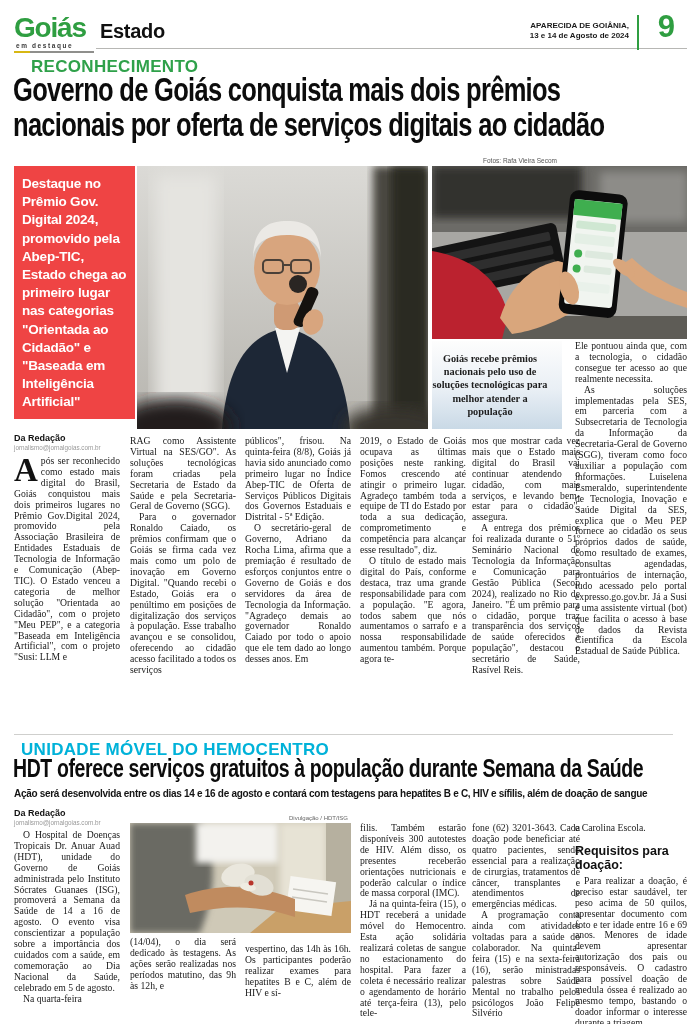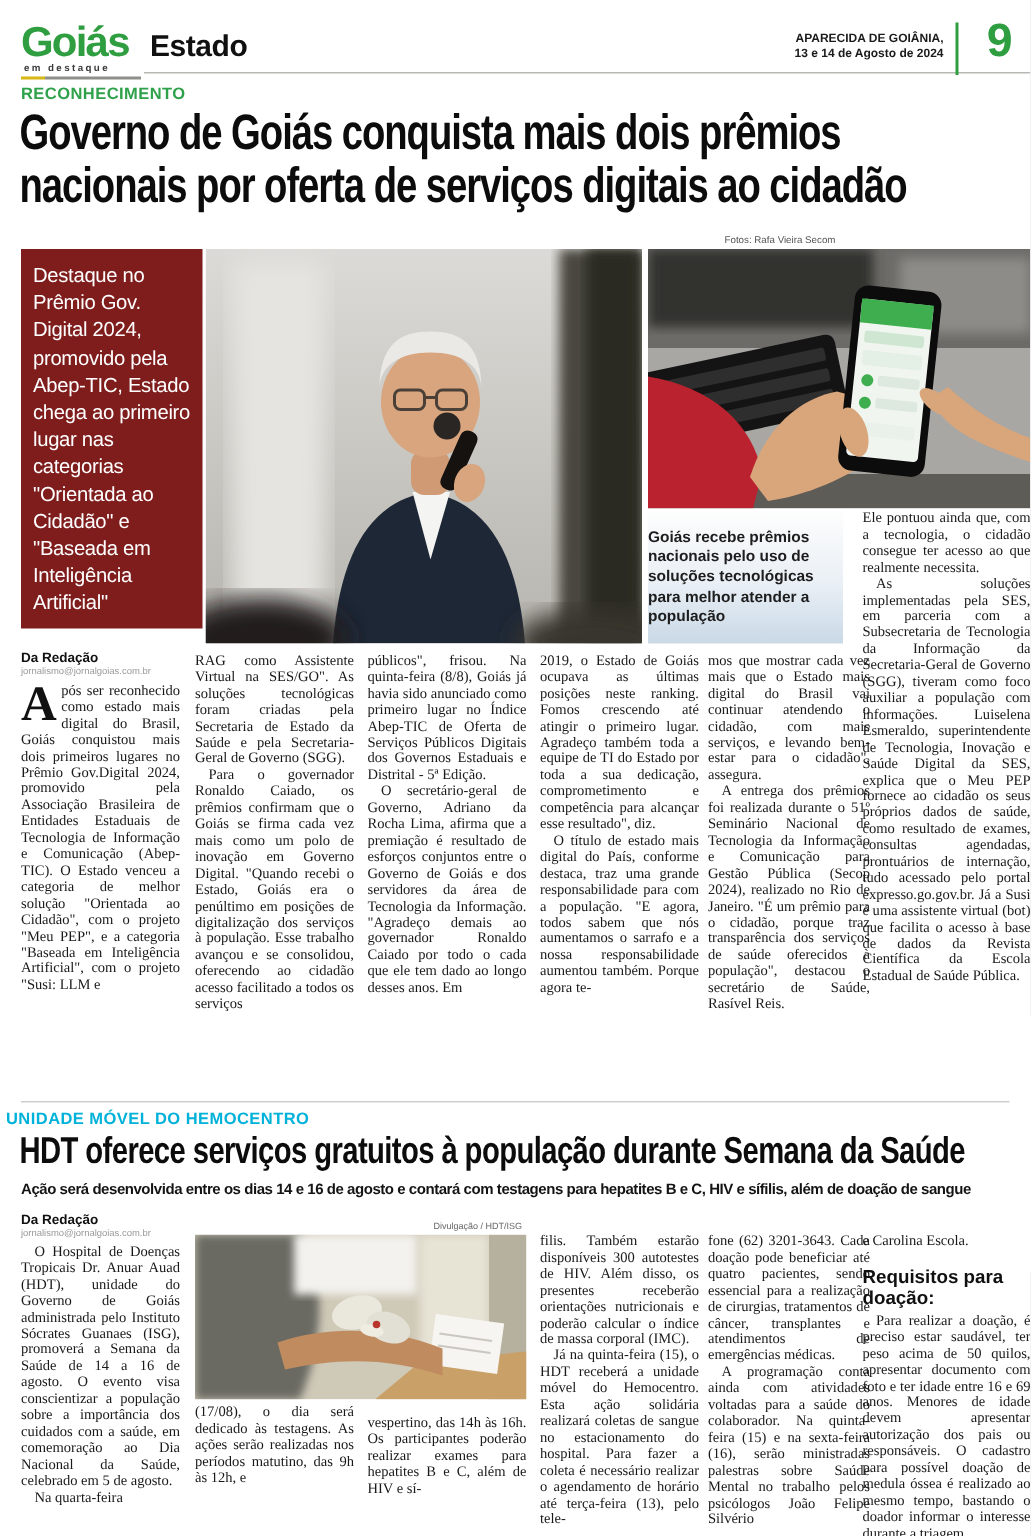--- a/index.html
+++ b/index.html
@@ -11,58 +11,58 @@
   .logo-title{left:14px;top:12px;font-size:28px;font-weight:800;color:#2f9e41;letter-spacing:-1.2px;}
   .logo-sub{left:16px;top:42px;font-size:6.5px;color:#3a3a3a;letter-spacing:1.6px;font-weight:700;}
   .logo-rule{left:14px;top:51px;width:80px;height:2px;background:linear-gradient(90deg,#d7b713 0 16px,#8f8f8c 16px 100%);}
   .section-title{left:100px;top:20px;font-size:20px;font-weight:800;color:#101010;letter-spacing:-0.3px;}
   .hdr-rule{left:96px;top:48px;width:591px;height:1px;background:#b7b7b4;}
   .dateline{right:58px;top:21px;text-align:right;font-size:8px;font-weight:700;line-height:10px;color:#1b1b1b;margin-left:20px;}
   .hdr-divider{right:48px;top:15px;width:2px;height:35px;background:#2f9e41;}
   .page-num{right:12px;top:9px;font-size:31px;font-weight:800;color:#2f9e41;}
 
   
-  .kicker{font-size:11px;font-weight:800;letter-spacing:0.3px;}
+  .kicker{font-size:17px;font-weight:800;letter-spacing:0.3px;margin-left:17px;}
   .kicker1{left:14px;top:57px;color:#2fa14a;}
   .kicker2{left:4px;top:740px;color:#00b2d9;}
   .headline1{left:13px;top:72px;width:662px;font-size:25.5px;font-weight:800;letter-spacing:-0.7px;
              line-height:27px;color:#0c0c0c;transform:scaleY(1.3);transform-origin:50% 0;}
   .headline2{left:13px;top:755px;width:662px;font-size:19.5px;font-weight:800;letter-spacing:-0.4px;
              line-height:21px;color:#0c0c0c;transform:scaleY(1.28);transform-origin:left top;white-space:nowrap;}
   .subhead2{left:14px;top:788px;width:668px;font-size:10px;font-weight:700;letter-spacing:-0.3px;
             color:#141414;white-space:nowrap;}
   .photo-credit{font-size:6.5px;color:#555;}
   .credit1{left:440px;top:157px;width:160px;text-align:center;}
   .credit2{left:238px;top:815px;width:110px;text-align:right;font-size:6px;color:#666;}
 
   
-  .greenbox{left:14px;top:166px;width:121px;height:253px;background:#7f1d1d;color:#ffffff;
-            padding:9px 8px;box-sizing:border-box;font-weight:400;font-size:13.5px;line-height:18.2px;
+  .greenbox{left:14px;top:166px;width:121px;height:253px;background:#ef4444;color:#ffffff;
+            padding:9px 8px;box-sizing:border-box;font-weight:700;font-size:13.5px;line-height:18.2px;
             letter-spacing:-0.2px;overflow:hidden;}
 
   
   .byline{width:120px;}
   .byl-name{font-size:9px;font-weight:800;color:#111;}
   .byl-mail{font-size:6.3px;color:#999;margin-top:1px;}
 
   
   .body-col{font-family:"Liberation Serif","DejaVu Serif",serif;font-size:9.7px;line-height:10.9px;
             text-align:justify;color:#191919;overflow:hidden;}
   .body-col p{margin:0;}
   .body-col p.ind{text-indent:9px;}
   .dropcap{float:left;font-family:"Liberation Serif",serif;font-weight:700;font-size:33px;
            line-height:27px;padding:1px 3px 0 0;color:#111;}
   .req-head{font-family:"Liberation Sans",sans-serif;font-weight:800;font-size:12.5px;line-height:14px;
             margin:10px 0 4px 0;color:#101010;text-align:left;}
 
   
   .caption-area{left:432px;top:341px;width:130px;height:88px;display:flex;align-items:center;
                 background:linear-gradient(180deg,#fdfdfd 0%,#e9eff5 55%,#c9d9e6 100%);}
-  .caption-text{width:100%;text-align:left;font-size:10.3px;font-weight:700;line-height:13.2px;
-                color:#1d1d1d;padding-right:14px;}
+  .caption-text{width:100%;text-align:center;font-size:10.3px;font-weight:700;line-height:13.2px;
+                color:#1d1d1d;padding-right:14px;font-family:Liberation Serif, serif;}
 
   .rule2{left:14px;top:734px;width:659px;height:1px;background:#cfcfcd;}
   .photo{overflow:hidden;}
   .photo svg{display:block;}
 </style>
 </head>
 <body>
 
 <div class="page">
 
@@ -169,21 +169,21 @@
 
   <div class="abs body-col" style="left:14px;top:456px;width:106px;height:280px;">
     <p><span class="dropcap">A</span><span>pós ser reconhecido como estado mais digital do Brasil, Goiás conquistou mais dois primeiros lugares no Prêmio Gov.Digital 2024, promovido pela Associação Brasileira de Entidades Estaduais de Tecnologia de Informação e Comunicação (Abep-TIC). O Estado venceu a categoria de melhor solução "Orientada ao Cidadão", com o projeto "Meu PEP", e a categoria "Baseada em Inteligência Artificial", com o projeto "Susi: LLM e</span></p>
   </div>
   <div class="abs body-col" style="left:130px;top:436px;width:106px;height:300px;">
     <p>RAG como Assistente Virtual na SES/GO". As soluções tecnológicas foram criadas pela Secretaria de Estado da Saúde e pela Secretaria-Geral de Governo (SGG).</p>
     <p class="ind">Para o governador Ronaldo Caiado, os prêmios confirmam que o Goiás se firma cada vez mais como um polo de inovação em Governo Digital. "Quando recebi o Estado, Goiás era o penúltimo em posições de digitalização dos serviços à população. Esse trabalho avançou e se consolidou, oferecendo ao cidadão acesso facilitado a todos os serviços</p>
   </div>
   <div class="abs body-col" style="left:245px;top:436px;width:106px;height:300px;">
     <p>públicos", frisou. Na quinta-feira (8/8), Goiás já havia sido anunciado como primeiro lugar no Índice Abep-TIC de Oferta de Serviços Públicos Digitais dos Governos Estaduais e Distrital - 5ª Edição.</p>
-    <p class="ind">O secretário-geral de Governo, Adriano da Rocha Lima, afirma que a premiação é resultado de esforços conjuntos entre o Governo de Goiás e dos servidores da área de Tecnologia da Informação. "Agradeço demais ao governador Ronaldo Caiado por todo o cada que ele tem dado ao longo desses anos. Em</p>
+    <p class="ind">O secretário-geral de Governo, Adriano da Rocha Lima, afirma que a premiação é resultado de esforços conjuntos entre o Governo de Goiás e dos servidores da área de Tecnologia da Informação. "Agradeço demais ao governador Ronaldo Caiado por todo o apoio que ele tem dado ao longo desses anos. Em</p>
   </div>
   <div class="abs body-col" style="left:360px;top:436px;width:106px;height:300px;">
     <p>2019, o Estado de Goiás ocupava as últimas posições neste ranking. Fomos crescendo até atingir o primeiro lugar. Agradeço também toda a equipe de TI do Estado por toda a sua dedicação, comprometimento e competência para alcançar esse resultado", diz.</p>
     <p class="ind">O título de estado mais digital do País, conforme destaca, traz uma grande responsabilidade para com a população. "E agora, todos sabem que nós aumentamos o sarrafo e a nossa responsabilidade aumentou também. Porque agora te-</p>
   </div>
   <div class="abs body-col" style="left:472px;top:436px;width:108px;height:300px;">
     <p>mos que mostrar cada vez mais que o Estado mais digital do Brasil vai continuar atendendo o cidadão, com mais serviços, e levando bem-estar para o cidadão", assegura.</p>
     <p class="ind">A entrega dos prêmios foi realizada durante o 51º Seminário Nacional de Tecnologia da Informação e Comunicação para Gestão Pública (Secop 2024), realizado no Rio de Janeiro. "É um prêmio para o cidadão, porque traz transparência dos serviços de saúde oferecidos à população", destacou o secretário de Saúde, Rasível Reis.</p>
   </div>
   <div class="abs body-col" style="left:575px;top:341px;width:112px;height:395px;">
@@ -224,21 +224,21 @@
       <ellipse cx="118" cy="64" rx="8" ry="4" fill="#efece2" transform="rotate(10 118 64)"></ellipse>
       <circle cx="121" cy="60" r="2.5" fill="#b8352c"></circle>
     </svg>
   </div>
 
   <div class="abs body-col" style="left:14px;top:830px;width:106px;height:194px;">
     <p class="ind">O Hospital de Doenças Tropicais Dr. Anuar Auad (HDT), unidade do Governo de Goiás administrada pelo Instituto Sócrates Guanaes (ISG), promoverá a Semana da Saúde de 14 a 16 de agosto. O evento visa conscientizar a população sobre a importância dos cuidados com a saúde, em comemoração ao Dia Nacional da Saúde, celebrado em 5 de agosto.</p>
     <p class="ind">Na quarta-feira</p>
   </div>
   <div class="abs body-col" style="left:130px;top:937px;width:106px;height:87px;">
-    <p>(17/08), o dia será dedicado às testagens. As ações serão realizadas nos períodos matutino, das 9h às 12h, e</p>
+    <p>(14/04), o dia será dedicado às testagens. As ações serão realizadas nos períodos matutino, das 9h às 12h, e</p>
   </div>
   <div class="abs body-col" style="left:245px;top:944px;width:106px;height:87px;">
     <p>vespertino, das 14h às 16h. Os participantes poderão realizar exames para hepatites B e C, além de HIV e sí-</p>
   </div>
   <div class="abs body-col" style="left:360px;top:823px;width:106px;height:201px;">
     <p>filis. Também estarão disponíveis 300 autotestes de HIV. Além disso, os presentes receberão orientações nutricionais e poderão calcular o índice de massa corporal (IMC).</p>
     <p class="ind">Já na quinta-feira (15), o HDT receberá a unidade móvel do Hemocentro. Esta ação solidária realizará coletas de sangue no estacionamento do hospital. Para fazer a coleta é necessário realizar o agendamento de horário até terça-feira (13), pelo tele-</p>
   </div>
   <div class="abs body-col" style="left:472px;top:823px;width:108px;height:201px;">
     <p>fone (62) 3201-3643. Cada doação pode beneficiar até quatro pacientes, sendo essencial para a realização de cirurgias, tratamentos de câncer, transplantes e atendimentos de emergências médicas.</p>

